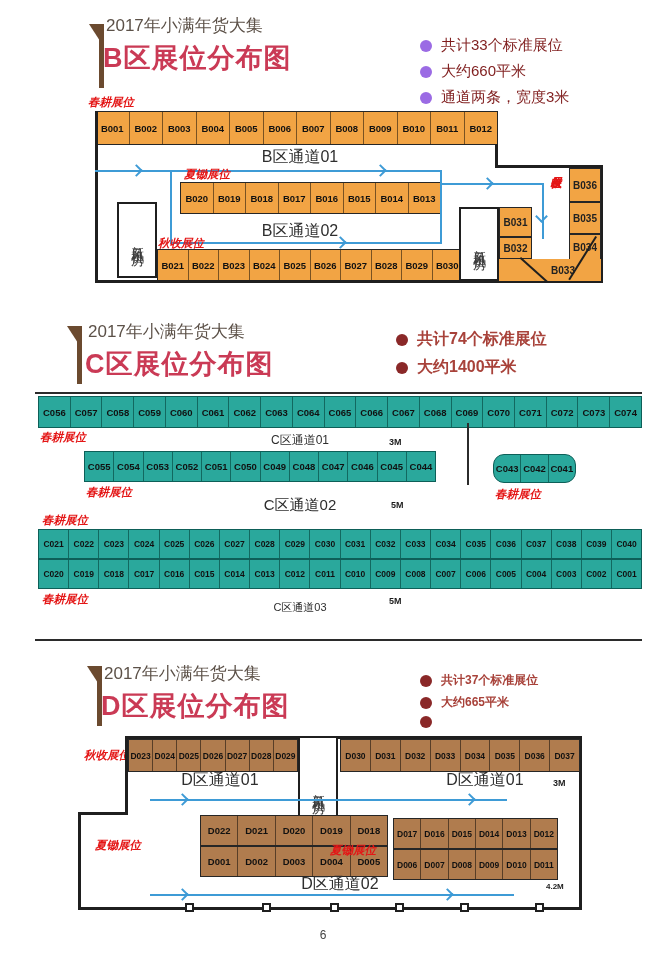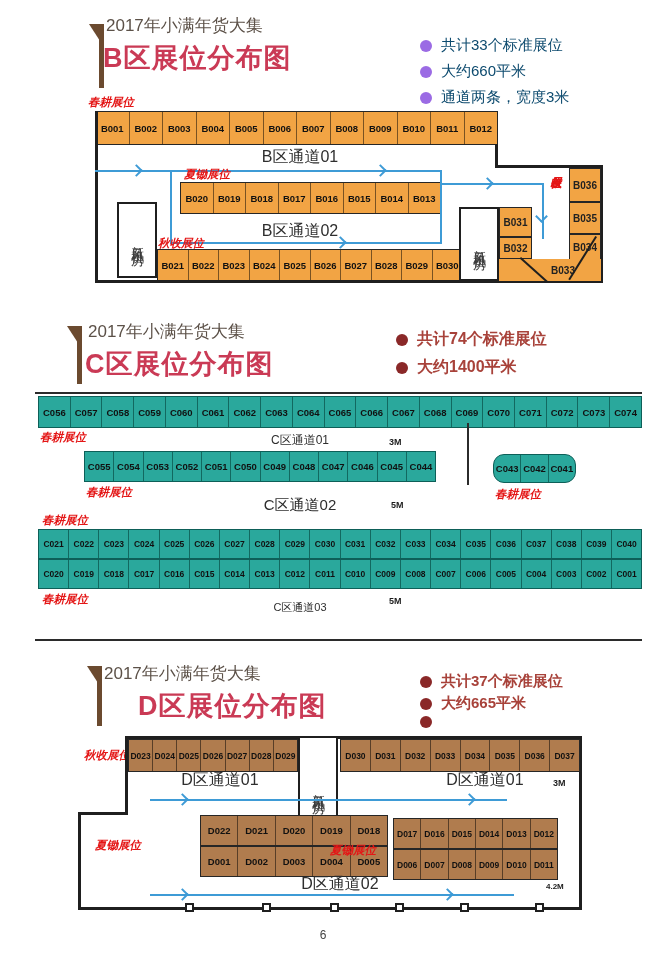--- a/index.html
+++ b/index.html
@@ -11,22 +11,22 @@
   .flag .tri{position:absolute;right:6px;top:0;width:0;height:0;
              border-left:11px solid transparent;border-top:17px solid var(--flag);}
   
   .title-top{position:absolute;font-size:17px;color:#5c5148;}
   .title-main{position:absolute;font-size:27px;font-weight:bold;color:var(--crimson);letter-spacing:1px;}
   
   .leg{position:absolute;display:flex;align-items:center;gap:9px;white-space:nowrap;}
   .leg .dot{width:12px;height:12px;border-radius:50%;flex:0 0 auto;}
   .leg.purple .dot{background:var(--purple);}
   .leg.maroon .dot{background:var(--maroon);}
-  .leg.purple span{font-size:15px;color:#0c4a6e;}
-  .leg.maroon span{font-size:15px;font-weight:bold;color:var(--maroontext);}
+  .leg.purple span{font-size:15px;color:#7f1d1d;}
+  .leg.maroon span{font-size:12px;font-weight:bold;color:var(--maroontext);}
   .leg.big span{font-size:16px;}
   
   .brow{position:absolute;display:flex;box-sizing:border-box;border:1.5px solid #262626;}
   .booth{flex:1;display:flex;align-items:center;justify-content:center;
          font-size:9.5px;font-weight:bold;color:#111;overflow:hidden;}
   .booth + .booth{border-left:1px solid rgba(0,0,0,.5);}
   .orange{background:var(--orange);}
   .teal{background:var(--teal);border-color:#0d5f58;}
   .teal .booth + .booth{border-left:1px solid rgba(6,70,64,.65);}
   .brown{background:var(--brown);}
@@ -286,21 +286,21 @@
 
     <div class="wall thin" style="left:35px;top:639px;width:607px;height:2px;"></div>
   </div>
 
   <div>
     <div class="flag" style="left:86px;top:666px;height:60px;">
       <div class="tri"></div>
         <div class="stem"></div>
     </div>
     <div class="title-top" style="left:104px;top:662px;">2017年小满年货大集</div>
-    <div class="title-main" style="left:101px;top:688px;margin-left:37px;">D区展位分布图</div>
+    <div class="title-main" style="left:101px;top:688px;">D区展位分布图</div>
 
     <div class="leg maroon" style="left:420px;top:672px;">
       <div class="dot"></div>
         <span>共计37个标准展位</span>
     </div>
     <div class="leg maroon" style="left:420px;top:694px;">
       <div class="dot"></div>
         <span>大约665平米</span>
     </div>
     <div class="leg maroon" style="left:420px;top:716px;">

